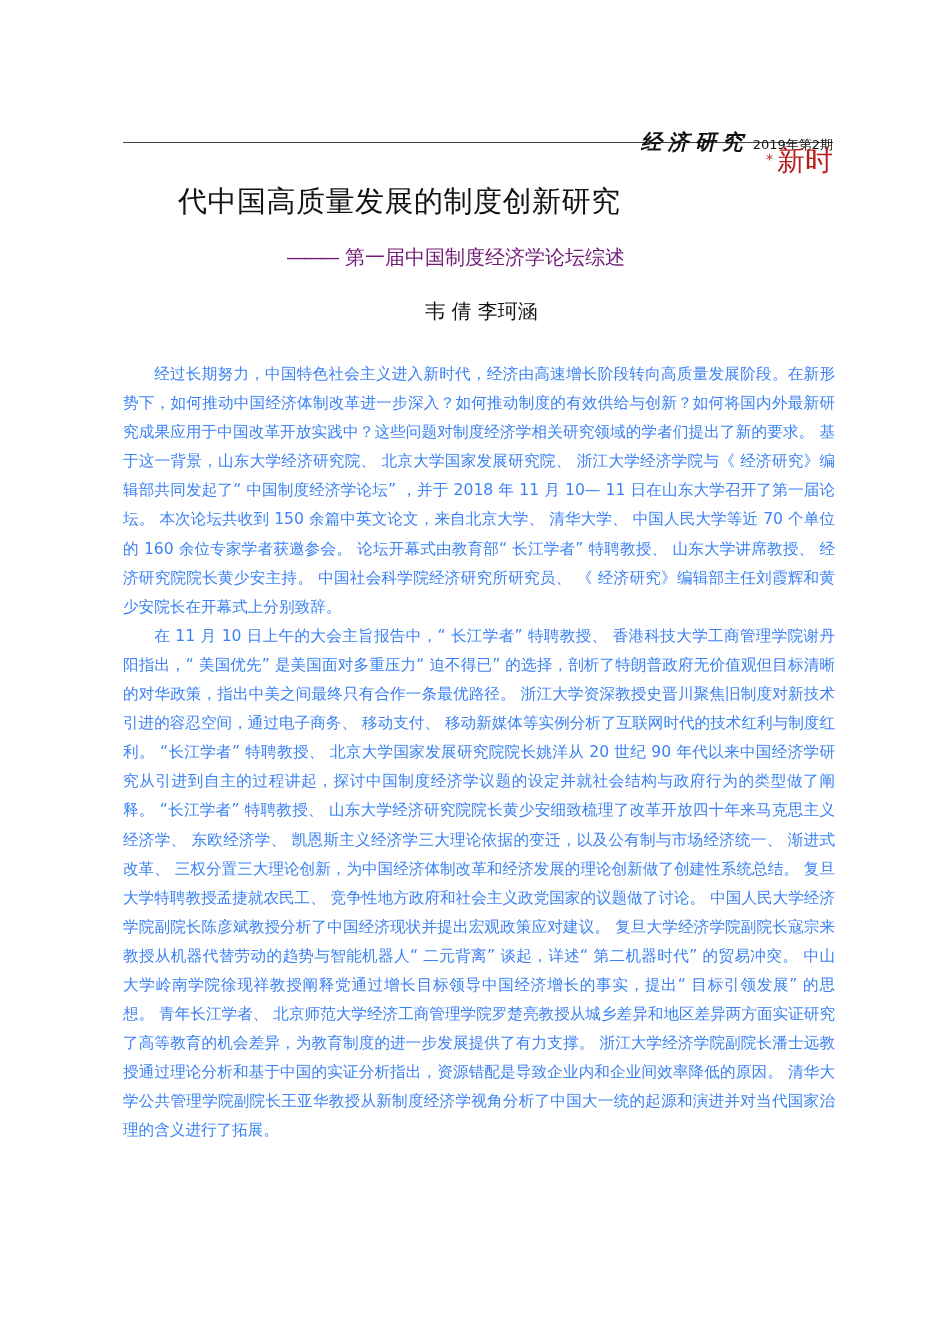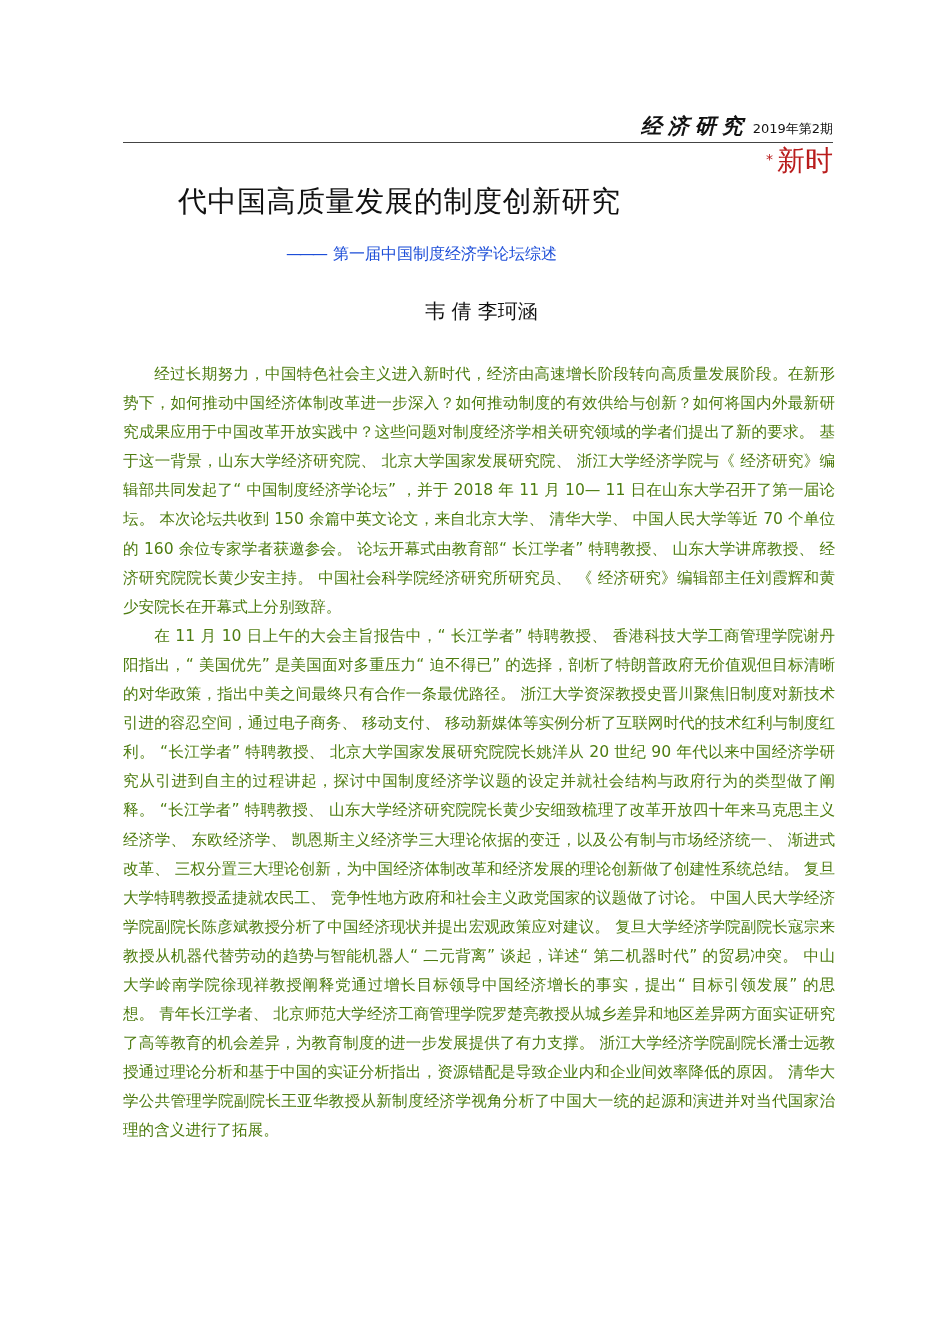--- a/index.html
+++ b/index.html
@@ -5,44 +5,44 @@
   html, body { margin: 0; padding: 0; background: #ffffff; }
   body {
     width: 950px; height: 1344px; position: relative; overflow: hidden;
     font-family: "DejaVu Sans", "Liberation Sans", sans-serif; color: #111;
   }
   .header {
     position: absolute; left: 123px; top: 108px; width: 710px; height: 34px;
     border-bottom: 1.5px solid #444;
   }
   .journal {
-    position: absolute; right: 0; top: 4px; display: flex; align-items: baseline; gap: 4px;
+    position: absolute; right: 0; top: 20px; display: flex; align-items: baseline; gap: 4px;
   }
   .journal-logo {
     font-family: "DejaVu Serif", serif; font-size: 21px; font-weight: bold; font-style: italic;
     letter-spacing: 6px; color: #111;
   }
   .journal-issue { font-size: 13px; color: #111; text-align: center; }
   .title-tail {
     position: absolute; right: 117px; top: 142px; font-size: 28px; color: #b91c1c;
   }
   .title-tail .star { font-size: 14px; vertical-align: 6px; margin-right: 4px; }
   .title-main {
     position: absolute; left: 178px; top: 182px; font-size: 29px; letter-spacing: 0.5px; color: #111;
   }
   .subtitle {
-    position: absolute; left: 286px; top: 244px; font-size: 16px; color: #1d4ed8;
+    position: absolute; left: 286px; top: 244px; font-size: 20px; color: #701a75;
   }
   .subtitle .dash { letter-spacing: -3px; margin-right: 8px; }
   .authors {
     position: absolute; left: 0; width: 949px; text-align: center; top: 298px; font-size: 20px; color: #111; margin-left: 7px;
   }
   .body {
     position: absolute; left: 123px; top: 360px; width: 712px;
-    font-size: 15.6px; line-height: 29.1px; text-align: justify; color: #4d7c0f;
+    font-size: 15.6px; line-height: 29.1px; text-align: justify; color: #3b82f6;
   }
   .body p { margin: 0; text-indent: 2em; }
 </style>
 </head>
 <body>
 
 <div class="header">
   <div class="journal">
     <span class="journal-logo">经济研究</span>
     <span class="journal-issue">2019年第2期</span>

